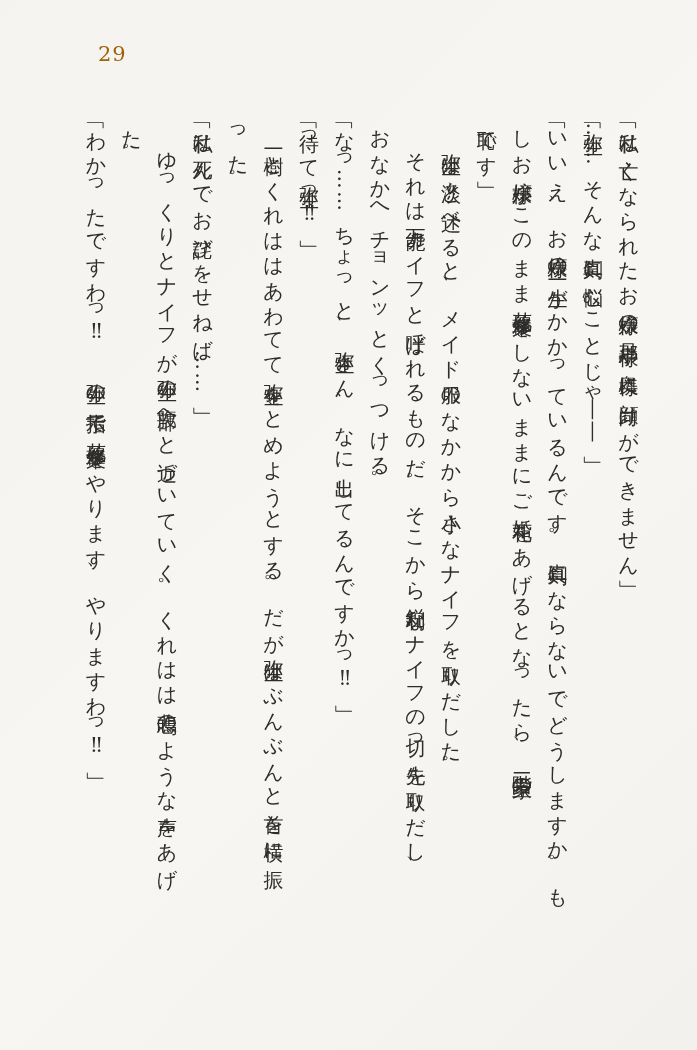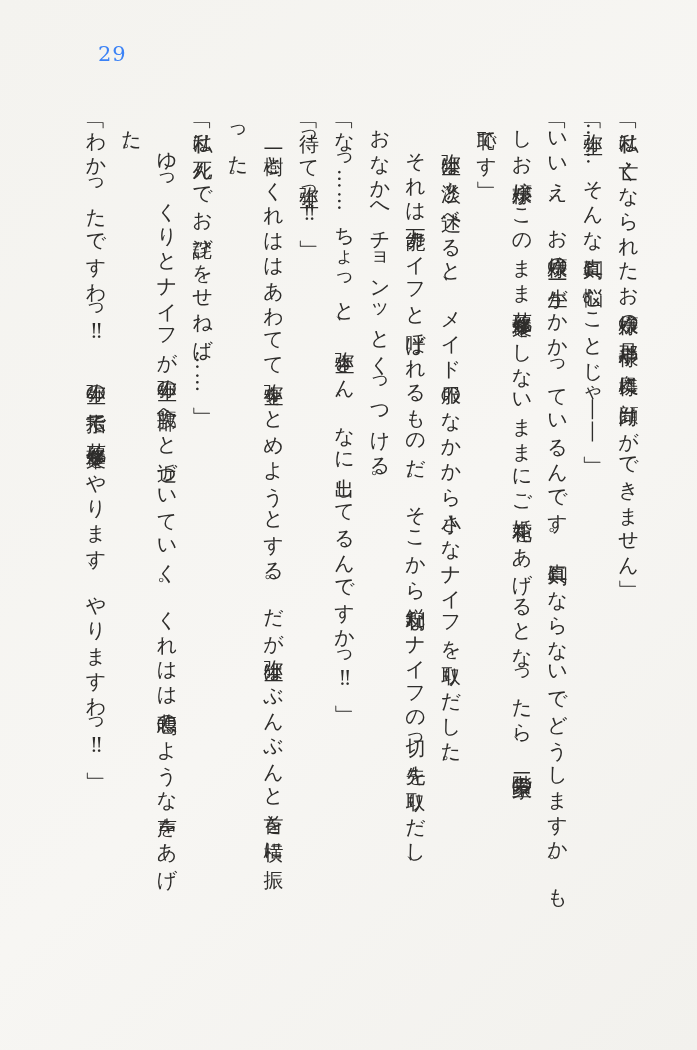--- a/index.html
+++ b/index.html
@@ -12,21 +12,21 @@
     position: relative;
     overflow: hidden;
     background: linear-gradient(135deg, #f4f3ef 0%, #f7f6f3 55%, #f2f1ed 100%);
     font-family: "DejaVu Serif", serif;
   }
   .page-number {
     position: absolute;
     top: 42px;
     left: 98px;
     font-size: 21px;
-    color: #3b82f6;
+    color: #a16207;
     letter-spacing: 1px;
   }
   .text-block {
     position: absolute;
     top: 116px;
     right: 51px;
     width: 572px;
     height: 848px;
     writing-mode: vertical-rl;
     text-orientation: mixed;

